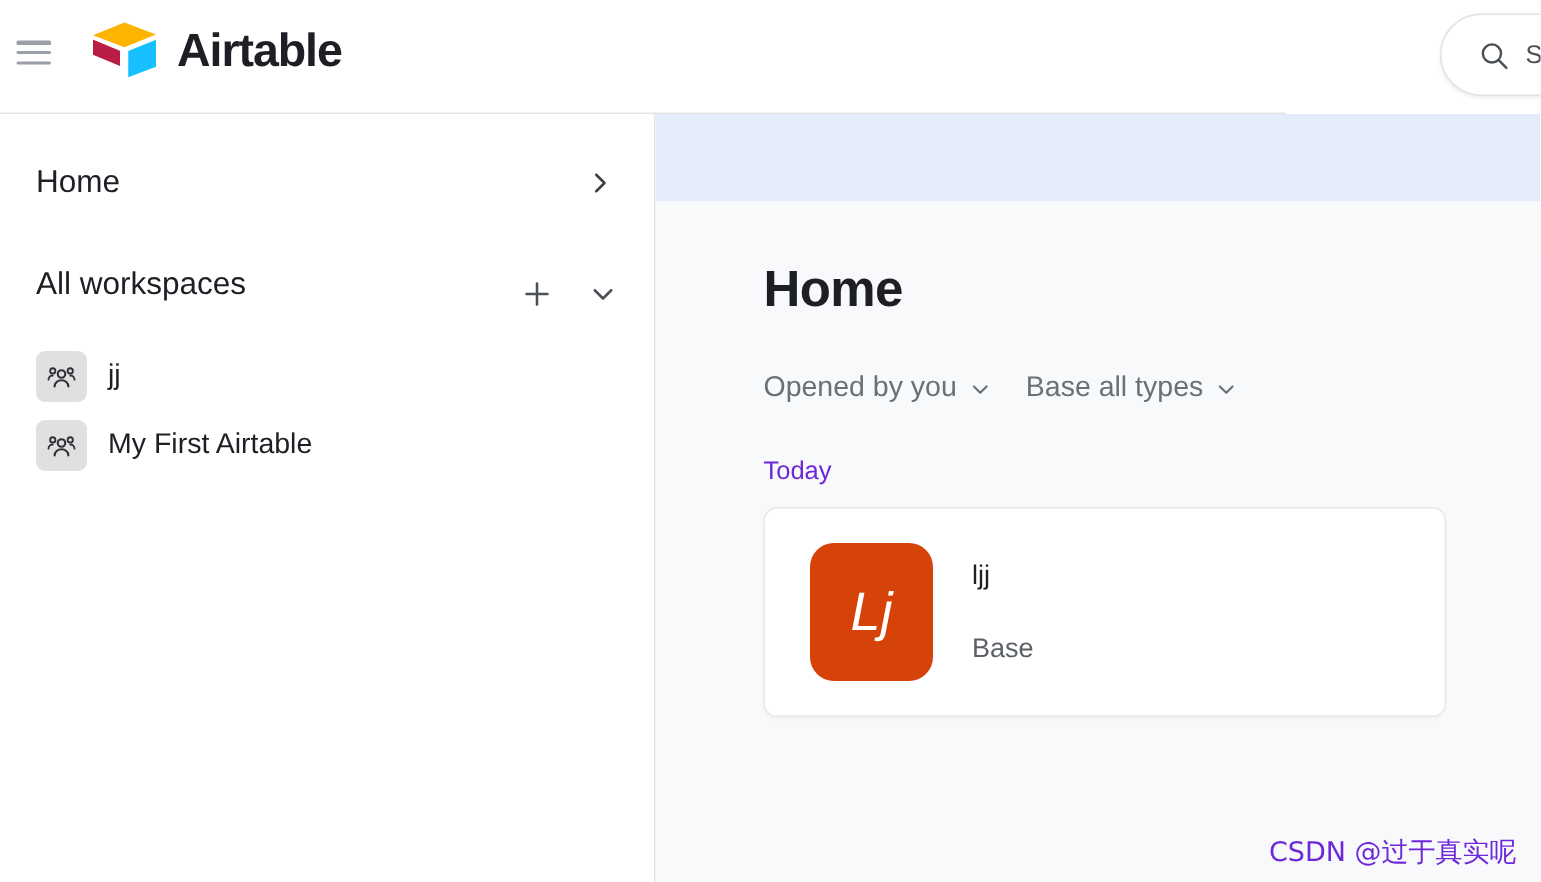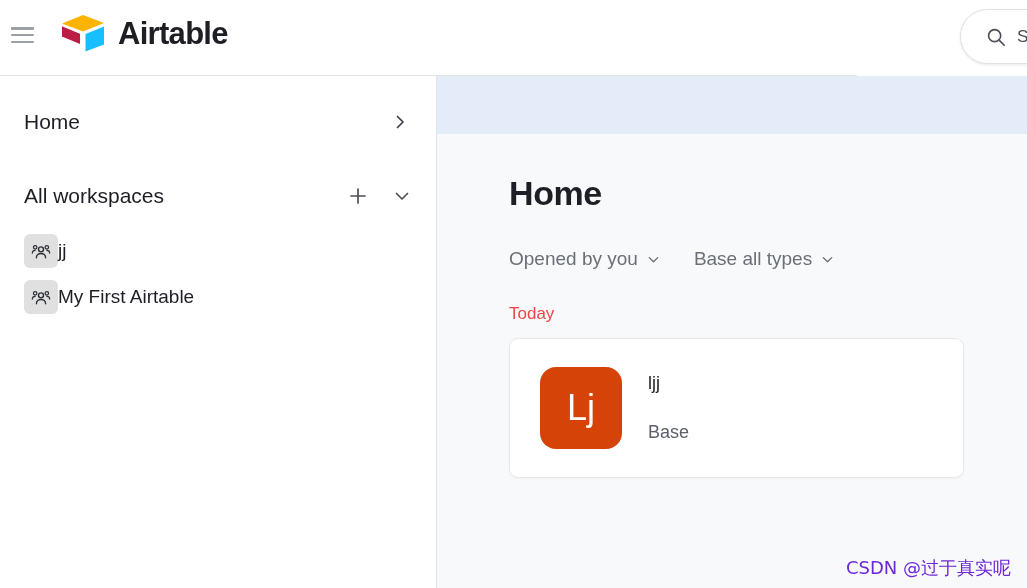--- a/index.html
+++ b/index.html
@@ -120,21 +120,20 @@
   .side-home-label {
     font-size: 21px;
     color: #1d1f25;
   }
   .chev-right { width: 16px; height: 16px; }
 
   .side-section {
     margin: 34px 16px 0 16px;
     height: 36px;
     display: flex;
-    align-items: center;
     justify-content: space-between;
     padding: 0 8px 0 8px;
   }
   .side-section-label {
     font-size: 21px;
     color: #1d1f25;
   }
   .side-section-actions {
     display: flex;
     align-items: center;
@@ -143,20 +142,21 @@
   .icon-btn {
     width: 20px; height: 20px;
     display: flex; align-items: center; justify-content: center;
     cursor: pointer;
   }
 
   .ws-list { margin-top: 14px; }
   .ws-item {
     display: flex;
     align-items: center;
+    gap: 14px;
     height: 46px;
     margin: 0 16px;
     padding: 0 8px;
     border-radius: 6px;
     cursor: pointer;
   }
   .ws-avatar {
     width: 34px; height: 34px;
     background: #e0e0e0;
     border-radius: 6px;
@@ -198,63 +198,64 @@
     font-size: 34px;
     font-weight: bold;
     color: #1d1f25;
     letter-spacing: -0.4px;
     line-height: 1;
   }
   .filters {
     margin-top: 38px;
     display: flex;
     align-items: center;
-    gap: 33px;
+    gap: 23px;
   }
   .filter {
     display: flex;
     align-items: center;
     gap: 8px;
     cursor: pointer;
   }
   .filter-label {
     font-size: 19px;
     color: #6b6f76;
     white-space: nowrap;
   }
   .chev-down-sm { width: 15px; height: 15px; }
 
   .group-label {
     margin-top: 34px;
     font-size: 17px;
-    color: #ef4444;
+    color: #6d28d9;
   }
 
   .base-card {
     margin-top: 14px;
     width: 455px;
     height: 140px;
     background: #ffffff;
     border: 1px solid #e6e8ec;
     border-radius: 9px;
     display: flex;
     align-items: center;
     padding-left: 30px;
     gap: 26px;
     cursor: pointer;
     box-shadow: 0 1px 2px rgba(0,0,0,0.03);
   }
   .base-avatar {
-    width: 82px; height: 82px;
+    width: 82px; height: 92px;
     background: #d54309;
     border-radius: 16px;
     display: flex;
     align-items: center;
     justify-content: center;
     flex: 0 0 auto;
+    font-style: italic;
   }
   .base-avatar-text {
     color: #ffffff;
     font-size: 36px;
     line-height: 1;
   }
   .base-meta { display: flex; flex-direction: column; gap: 28px; }
   .base-name { font-size: 18px; color: #1d1f25; }
   .base-type { font-size: 18px; color: #5c6169; }
 

